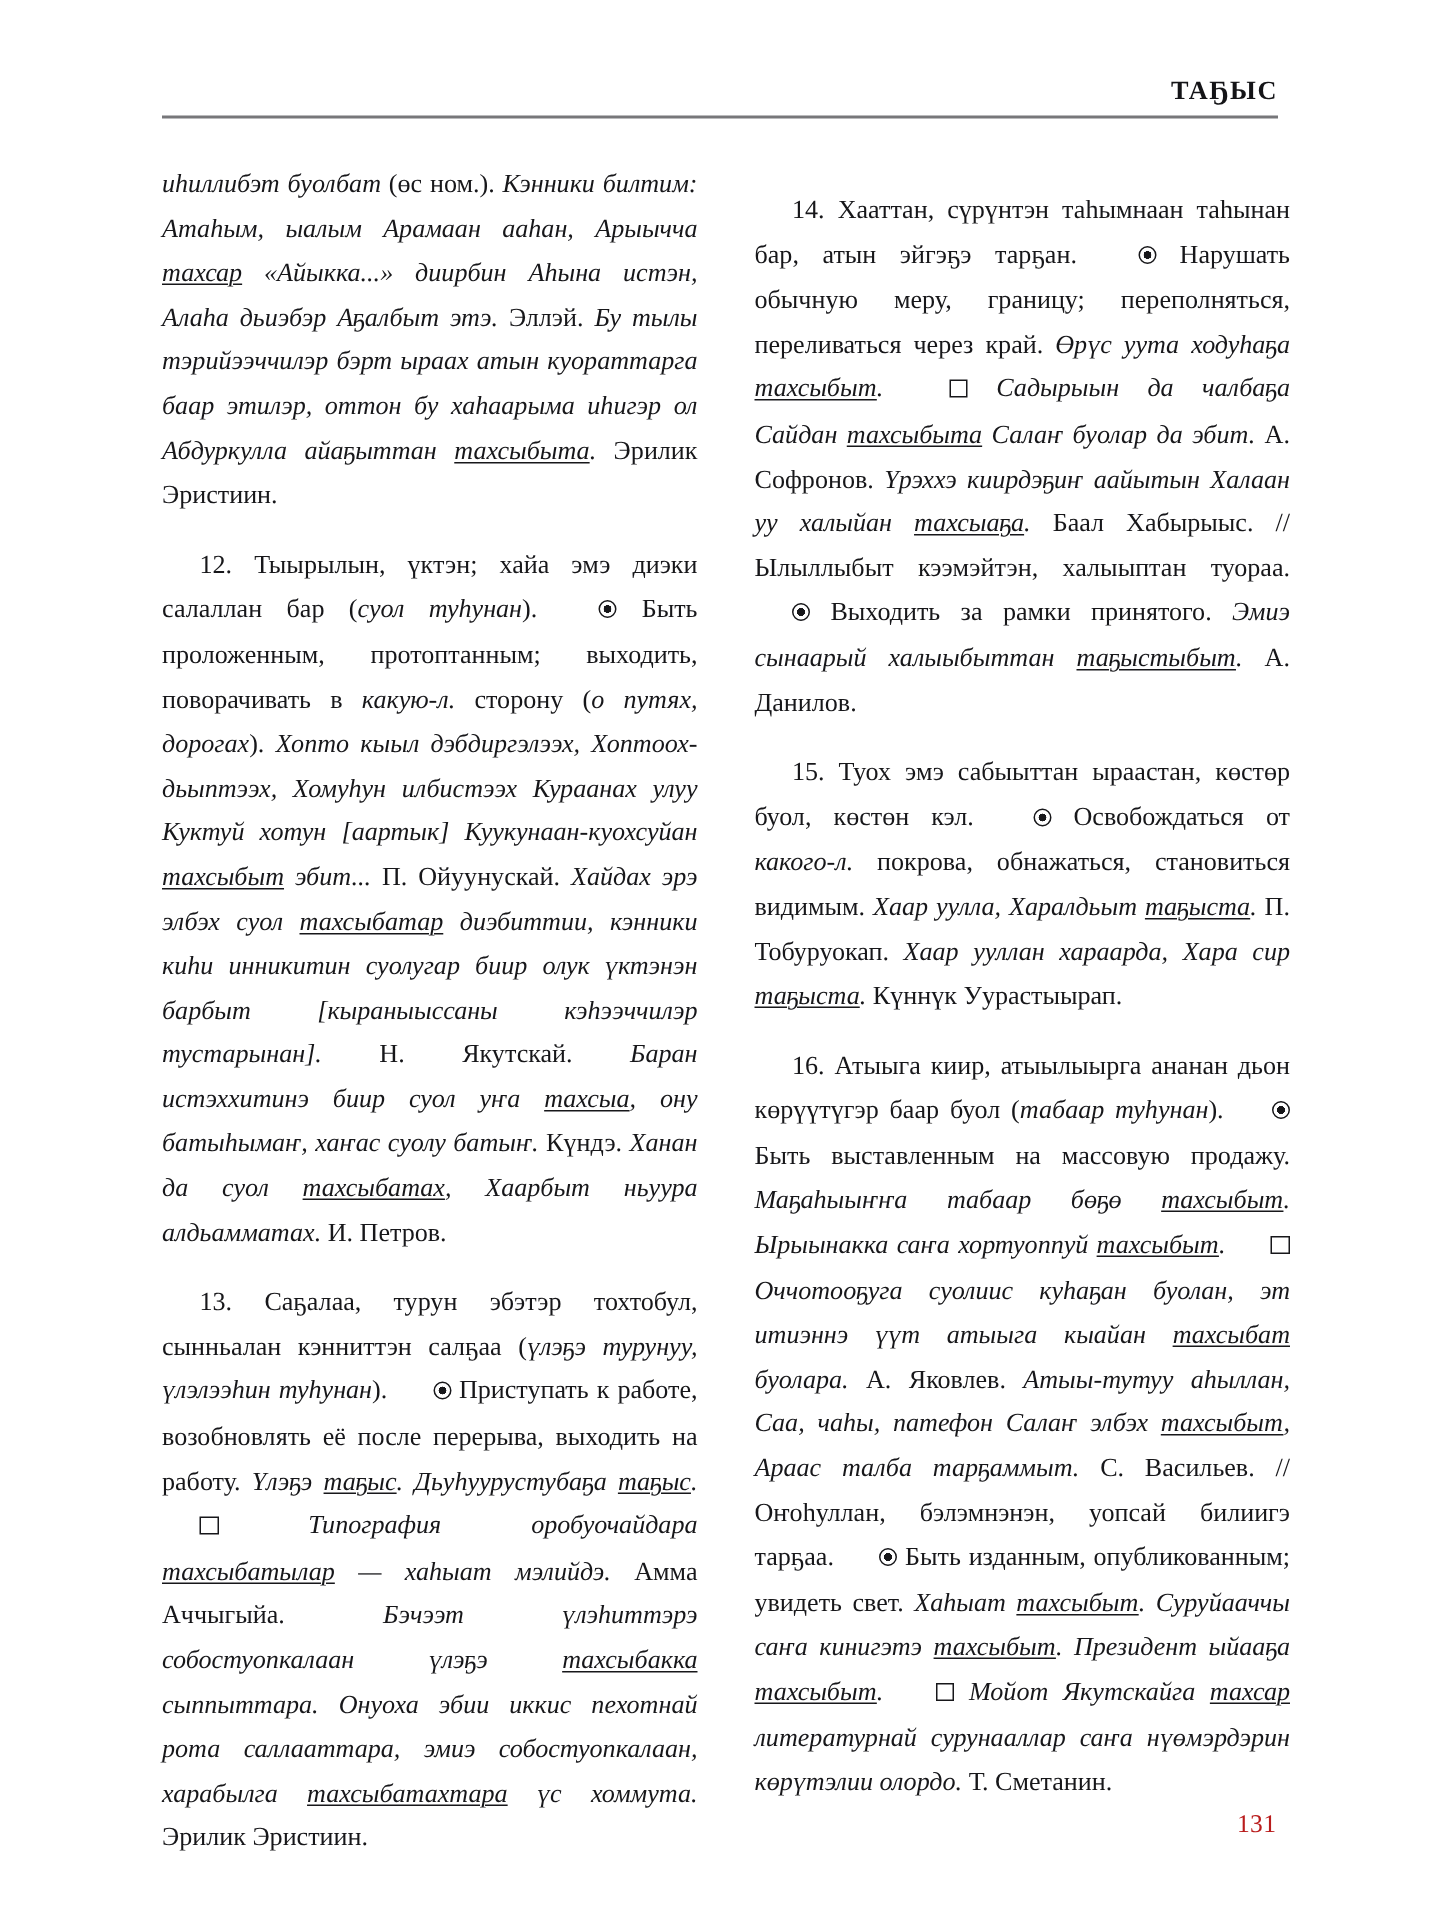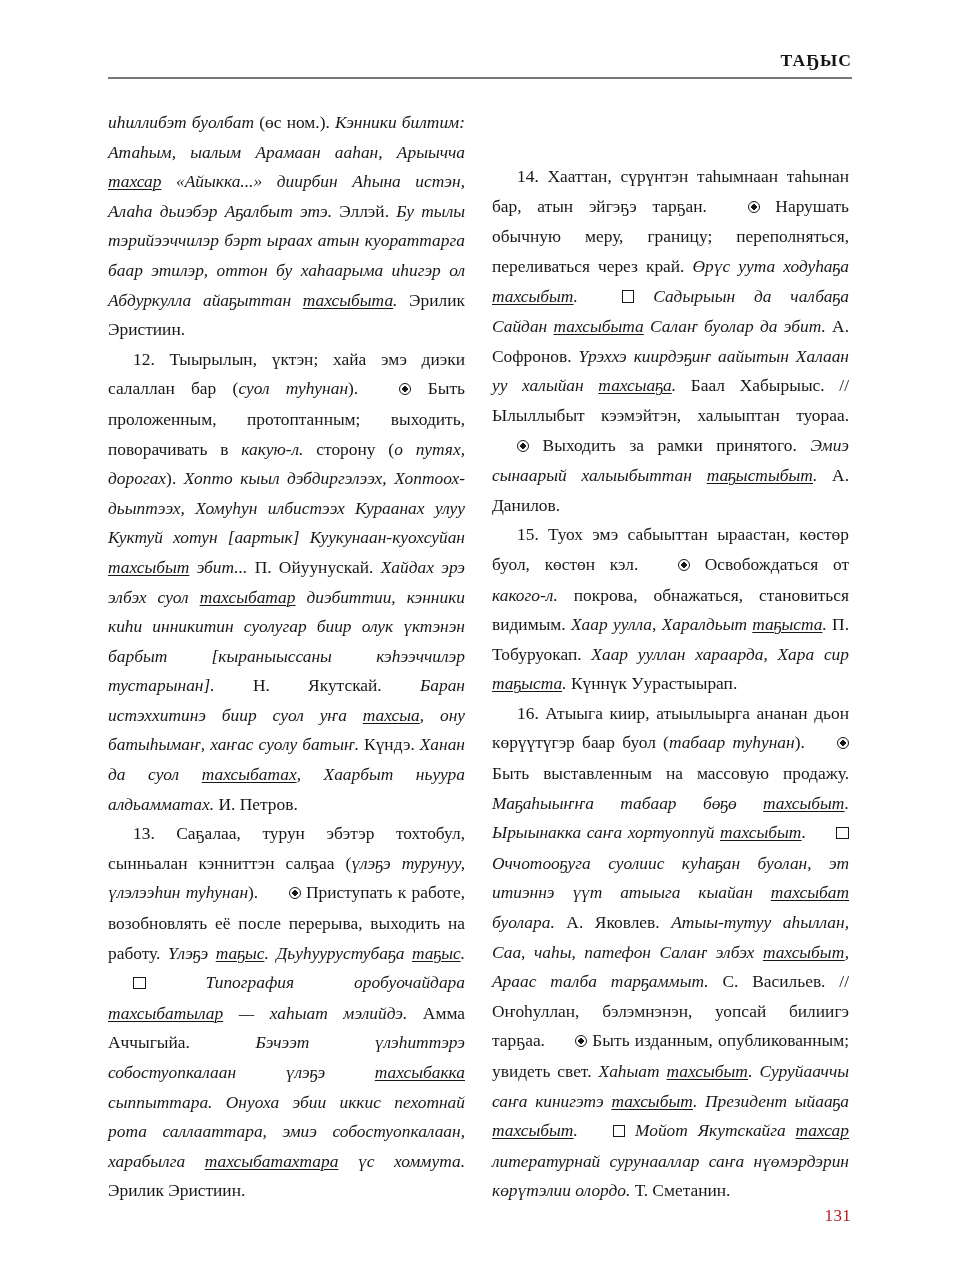--- a/index.html
+++ b/index.html
@@ -41,38 +41,37 @@
     background: #77777a;
   }
 
   
   .columns {
     position: absolute;
     left: 108px;
     top: 108px;
     width: 744px;
     display: flex;
-    gap: 27px;
-    align-items: flex-end;
+    gap: 38px;
   }
   .col {
     width: 357px;
     flex: 0 0 357px;
   }
 
   .para {
     margin: 0;
     text-align: justify;
     text-justify: inter-word;
     font-size: 17.4px;
     line-height: 29.6px;
     hyphens: manual;
   }
   .para + .para {
-    margin-top: 0;
+    margin-top: 17px;
   }
   .indent {
     text-indent: 25px;
     margin-top: 17px;
   }
 
   
   .i { font-style: italic; }
   .u {
     font-style: italic;

